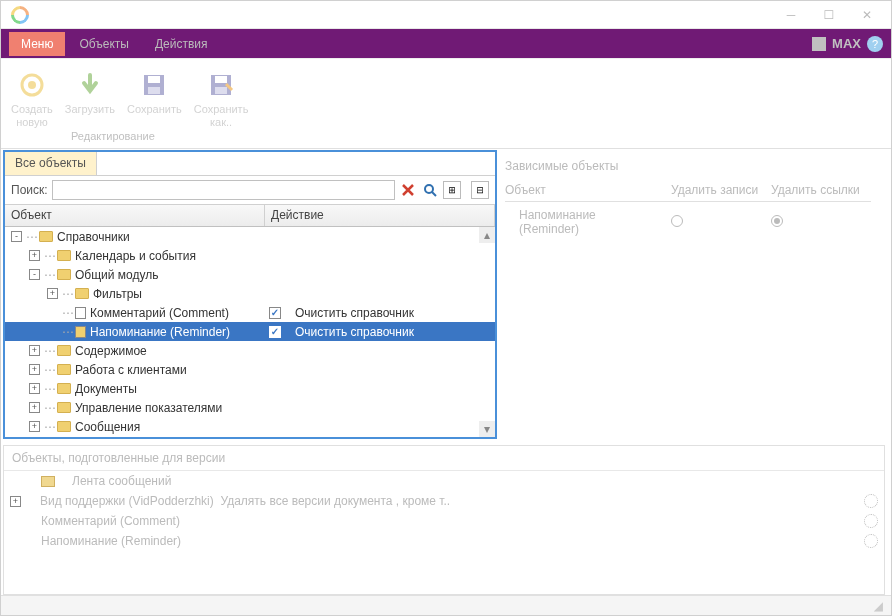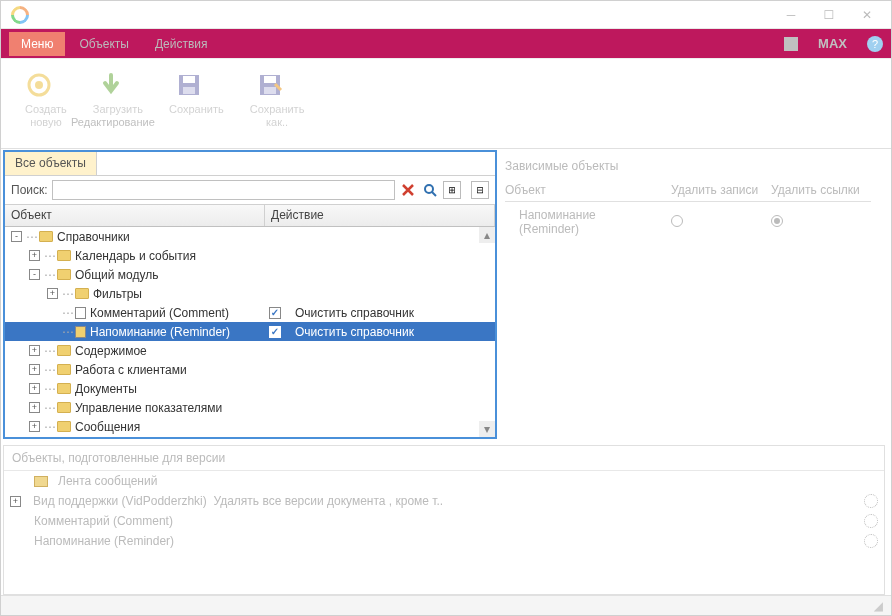--- a/index.html
+++ b/index.html
@@ -5,34 +5,34 @@
 * { box-sizing: border-box; margin: 0; padding: 0; font-family: 'Segoe UI', Tahoma, sans-serif; font-size: 12px; }
 body { background: #fff; width: 892px; height: 616px; overflow: hidden; display: flex; flex-direction: column; border: 1px solid #d0d0d0; }
 
 
 .titlebar { height: 28px; display: flex; align-items: center; padding: 0 4px; border-bottom: 1px solid #e8e8e8; }
 .app-icon { width: 18px; height: 18px; border-radius: 50%; border: 3px solid; border-color: #f08030 #30a0f0 #30c040 #f0c030; transform: rotate(45deg); opacity:0.6; margin:0 6px;}
 .win-controls { margin-left: auto; display: flex; gap: 18px; padding-right: 10px; }
 .win-btn { width: 20px; height: 20px; color: #bbb; display:flex;align-items:center;justify-content:center; cursor:pointer;}
 
 
-.menubar { height: 30px; display: flex; align-items: center; padding-left: 8px; gap: 2px; background:#be185d; border-bottom:1px solid #eee;}
+.menubar { height: 30px; display: flex; align-items: center; padding-left: 8px; gap: 2px; background:#701a75; border-bottom:1px solid #eee;}
 .menu-btn { padding: 5px 12px; color: #bbb; cursor:pointer; }
 .menu-btn.primary { background: #f08070; color: #fff; }
-.max-badge { margin-left: auto; display:flex; align-items:center; gap:20px; padding-right:8px;}
+.max-badge { margin-left: auto; display:flex; align-items:center; gap:6px; padding-right:8px;}
 .max-badge .sq { width:14px;height:14px;background:#c0c0c0;}
 .max-badge .txt { font-weight:bold; color:#c0c0c0; font-size:13px;}
 .help-ic { width:16px;height:16px;border-radius:50%;background:#a0d0f0;color:#fff;display:flex;align-items:center;justify-content:center;font-size:11px;}
 
 
 .ribbon { height: 90px; border-bottom: 1px solid #e0e0e0; display:flex; align-items:flex-start; padding:4px 10px 0; gap:12px; position:relative;}
 .ribbon-item { display:flex; flex-direction:column; align-items:center; gap:2px; color:#c0c0c0; cursor:pointer; opacity:0.7; padding-top:6px;}
 .ribbon-item .ic { width:32px; height:32px; display:flex;align-items:center;justify-content:center;}
-.ribbon-item .lbl { font-size:11px; text-align:center; line-height:1.2;margin-left:14px;}
-.ribbon-group-label { position:absolute; bottom:20px; left:70px; color:#c0c0c0; font-size:11px;}
+.ribbon-item .lbl { font-size:11px; text-align:center; line-height:1.2;}
+.ribbon-group-label { position:absolute; bottom:6px; left:70px; color:#c0c0c0; font-size:11px;}
 
 
 .main { flex:1; display:flex; flex-direction:column; min-height:0;}
 .upper-row { display:flex; min-height:0; height:290px;}
 .left-panel { width:494px; border:2px solid #4a90d9; display:flex; flex-direction:column; margin:1px 0 0 2px;}
 .tabs { height:24px; display:flex; border-bottom:1px solid #d0d0d0;}
 .tab { padding:4px 10px; border-right:1px solid #d0d0d0; cursor:pointer; color:#555;}
 .tab.active { background:#fff2cc; }
 .search-row { display:flex; align-items:center; padding:4px 6px; gap:4px; border-bottom:1px solid #d0d0d0;}
 .search-row label { color:#555;}
@@ -66,21 +66,21 @@
 .rp-col1 { flex:1;}
 .rp-col2 { width:100px;margin-left:20px;}
 .rp-col3 { width:100px;}
 .rp-row { display:flex; padding:6px 0; color:#bbb; align-items:center;}
 .radio { width:12px;height:12px;border:1px solid #bbb;border-radius:50%;display:inline-block;}
 .radio.on::after{content:"";display:block;width:6px;height:6px;background:#bbb;border-radius:50%;margin:2px;}
 
 
 .lower { border-top:1px solid #d0d0d0; margin-top:6px; margin-left:2px; margin-right:6px; padding:0; height:150px; display:flex; flex-direction:column; border:1px solid #e0e0e0;}
 .lower-title { padding:5px 8px; color:#bbb; border-bottom:1px solid #e8e8e8;}
-.lower-row { display:flex; align-items:center; padding:3px 6px; color:#bbb; gap:10px;}
+.lower-row { display:flex; align-items:center; padding:3px 6px; color:#bbb; gap:17px;}
 .lower-row .txt { flex:1; white-space:nowrap; overflow:hidden; text-overflow:ellipsis;}
 .gear { width:14px;height:14px;border:1px dotted #bbb;border-radius:50%;}
 .folder-blue{width:14px;height:11px;background:#f0d890;border:1px solid #d0b060;display:inline-block;}
 
 
 .statusbar { height:20px; background:#f5f5f5; border-top:1px solid #e0e0e0; display:flex; align-items:center; padding:0 8px; color:#c0c0c0; font-size:11px;}
 .resize-grip{margin-left:auto;color:#ccc;}
 
 svg { display:block;}
 </style>

